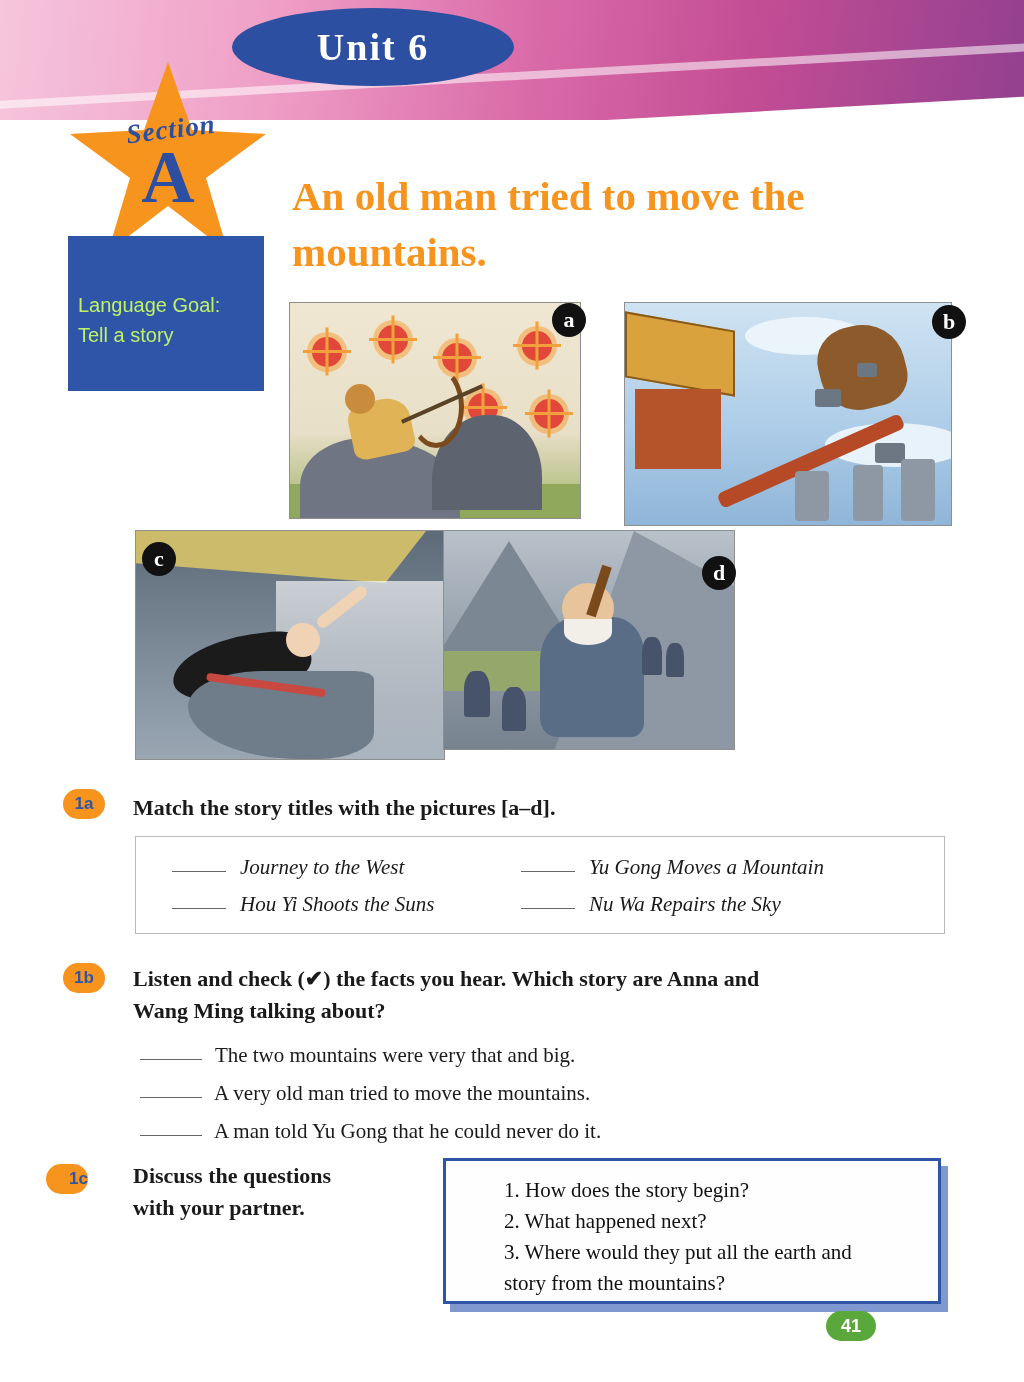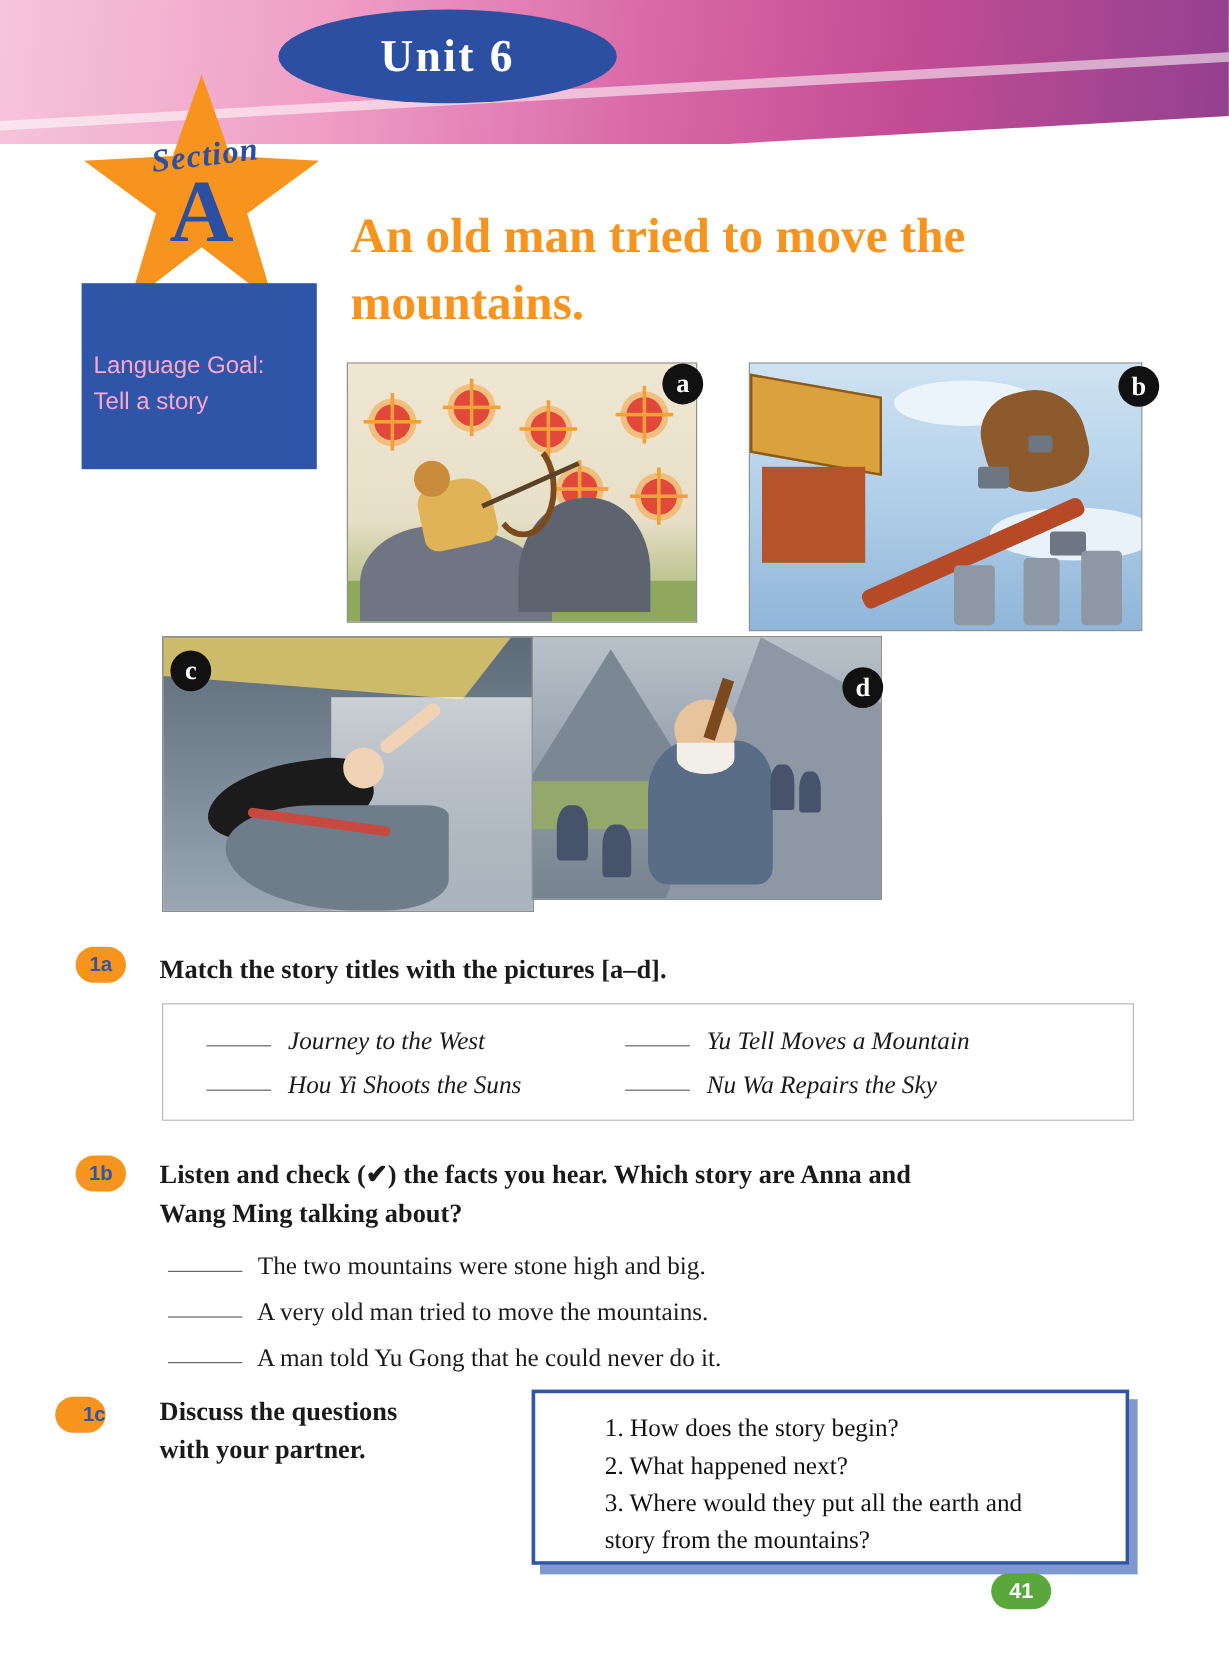--- a/index.html
+++ b/index.html
@@ -49,21 +49,21 @@
   }
   .section-letter {
     position:absolute; left:0; top:78px; width:200px; text-align:center;
     color:#2d4fa2; font-family:"Liberation Serif", serif; font-weight:bold;
     font-size:74px; line-height:74px;
   }
 
   
   .goal-box {
     position:absolute; left:68px; top:236px; width:196px; height:155px;
-    background:#2f55a8; color:#f9a8d4;
+    background:#2f55a8; color:#bef264;
     padding:54px 0 0 10px;
     font-family:"Liberation Sans", sans-serif; font-size:20px; line-height:30px;
   }
 
   
   .title {
     position:absolute; left:292px; top:168px; width:660px;
     color:#f7941e; font-family:"Liberation Serif", serif; font-weight:bold;
     font-size:41px; line-height:56px;
   }
@@ -288,21 +288,21 @@
 </div>
 <div class="instr" style="left:133px; top:792px; width:760px;">Match the story titles with the pictures [a–d].</div>
 
 <div class="answerbox" style="left:135px; top:836px; width:810px; height:98px;">
   <div style="position:absolute; left:36px; top:18px;text-align:right;">
     <span class="blank"></span>
     <span class="row-item">Journey to the West</span>
   </div>
   <div style="position:absolute; left:385px; top:18px;">
     <span class="blank"></span>
-    <span class="row-item">Yu Tell Moves a Mountain</span>
+    <span class="row-item">Yu Gong Moves a Mountain</span>
   </div>
   <div style="position:absolute; left:36px; top:55px;">
     <span class="blank"></span>
     <span class="row-item">Hou Yi Shoots the Suns</span>
   </div>
   <div style="position:absolute; left:385px; top:55px;">
     <span class="blank"></span>
     <span class="row-item">Nu Wa Repairs the Sky</span>
   </div>
 </div>
@@ -311,21 +311,21 @@
   <span>1b</span>
 </div>
 <div class="instr" style="left:133px; top:963px; width:800px;">
   <div>Listen and check (✔) the facts you hear. Which story are Anna and</div>
   <div>Wang Ming talking about?</div>
 </div>
 
 <div style="position:absolute; left:140px; top:1036px; width:800px;">
   <div class="fact">
     <span class="blank-sm"></span>
-    <span>The two mountains were stone high and big.</span>
+    <span>The two mountains were very that and big.</span>
   </div>
   <div class="fact">
     <span class="blank-sm"></span>
     <span>A very old man tried to move the mountains.</span>
   </div>
   <div class="fact">
     <span class="blank-sm"></span>
     <span>A man told Yu Gong that he could never do it.</span>
   </div>
 </div>

